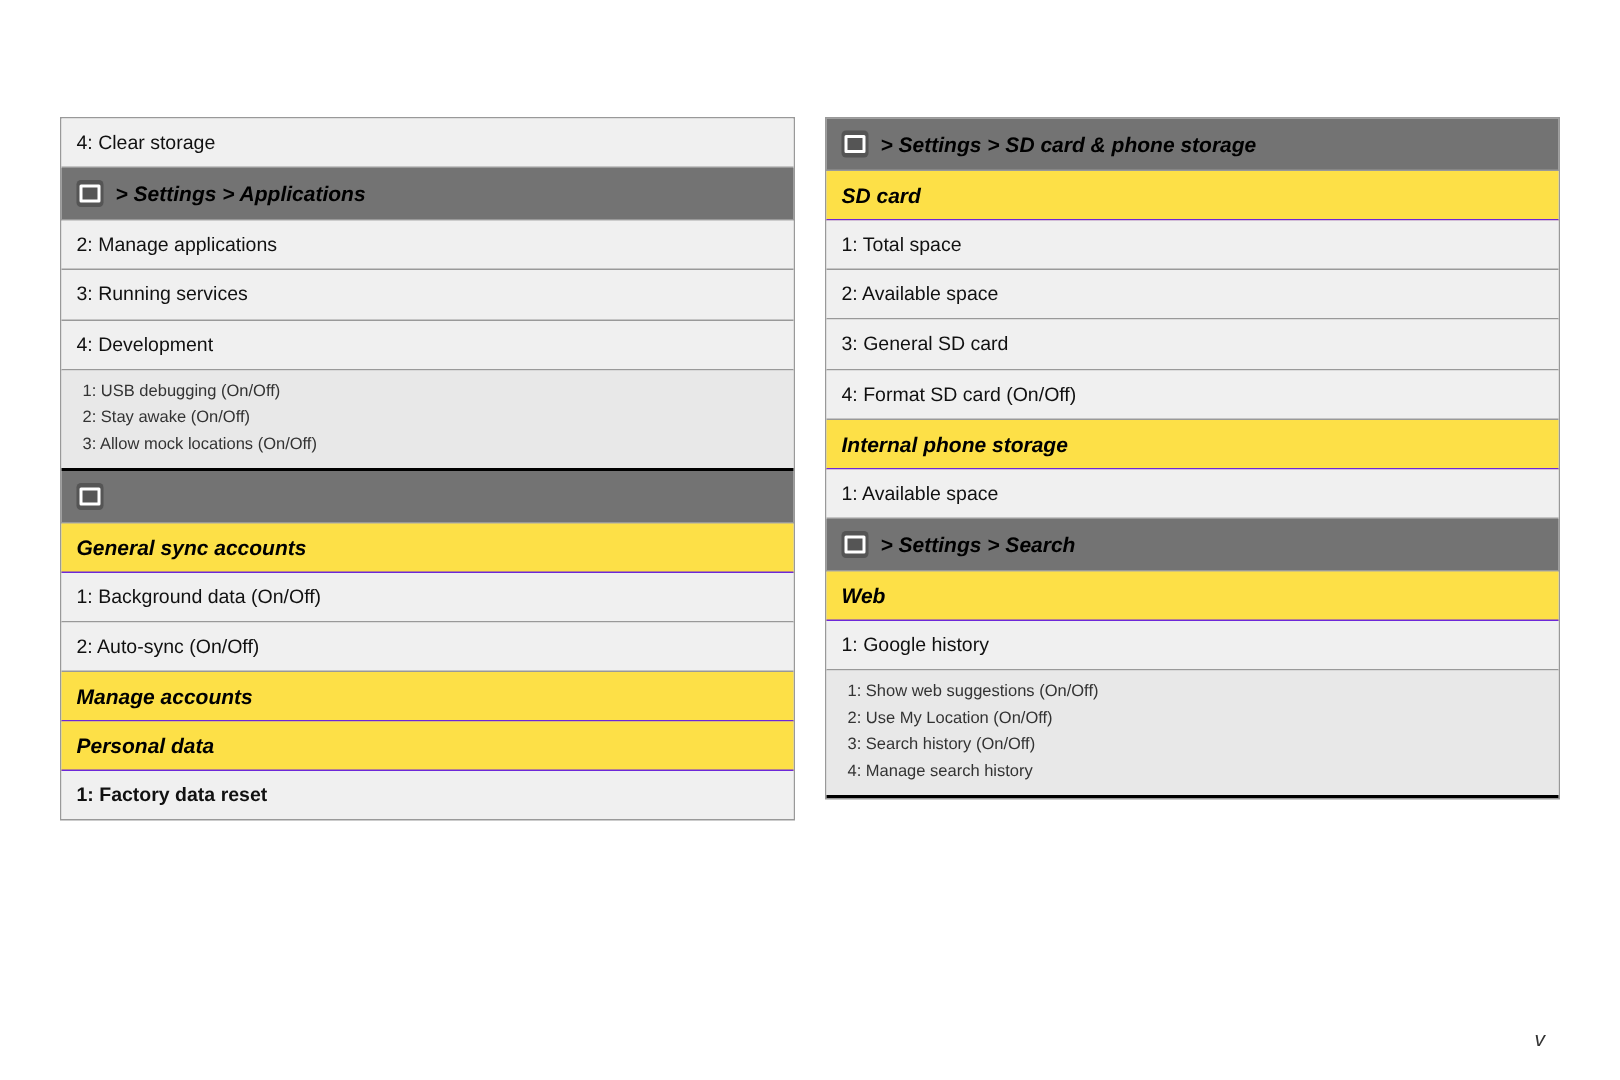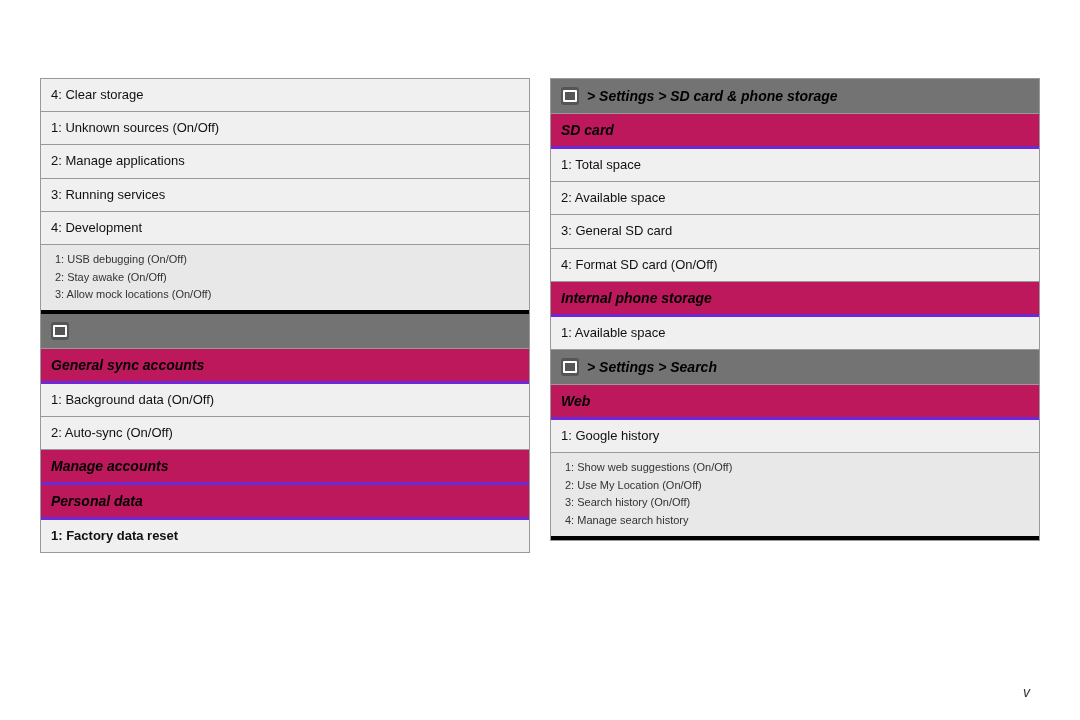--- a/index.html
+++ b/index.html
@@ -35,44 +35,44 @@
       background: #f0f0f0;
       font-size: 13px;
       color: #111;
       line-height: 1.4;
     }
     .row:last-child {
       border-bottom: none;
       font-weight: bold;
     }
     .row-header-bold {
-      background: #be185d;
+      background: #fde047;
       font-weight: bold;
       font-style: italic;
       font-size: 14px;
       padding: 8px 10px;
-      border-bottom: 3px solid #6d28d9;
+      border-bottom: 1px solid #6d28d9;
     }
     .row-header-nav {
       background: #737373;
       font-weight: bold;
       font-style: italic;
       font-size: 14px;
       padding: 8px 10px;
       border-bottom: 1px solid #999;
       display: flex;
       align-items: center;
       gap: 5px;
     }
     .row-sub {
       background: #e8e8e8;
       font-size: 11px;
       color: #333;
       padding: 6px 14px;
-      border-bottom: 4px solid #000000;
+      border-bottom: 2px solid #000000;
       line-height: 1.6;
     }
     .icon-box {
       display: inline-block;
       width: 18px;
       height: 18px;
       background: #555;
       border-radius: 3px;
       margin-right: 3px;
       flex-shrink: 0;
@@ -99,21 +99,24 @@
       font-size: 14px;
       color: #333;
     }
   </style>
 </head>
 <body>
 
 <div class="page-container">
   <div class="column" id="left-col">
       <div class="row">4: Clear storage</div>
-      <div class="row">1: Unknown sources (On/Off)</div>
+      <div class="row-header-nav">
+        <span class="icon-box"></span>
+        <span> &gt; Settings &gt; Applications</span>
+      </div>
       <div class="row">2: Manage applications</div>
       <div class="row">3: Running services</div>
       <div class="row">4: Development</div>
       <div class="row-sub">1: USB debugging (On/Off)<br>2: Stay awake (On/Off)<br>3: Allow mock locations (On/Off)</div>
       <div class="row-header-nav">
         <span class="icon-box"></span>
       </div>
       <div class="row-header-bold">General sync accounts</div>
       <div class="row">1: Background data (On/Off)</div>
       <div class="row">2: Auto-sync (On/Off)</div>

